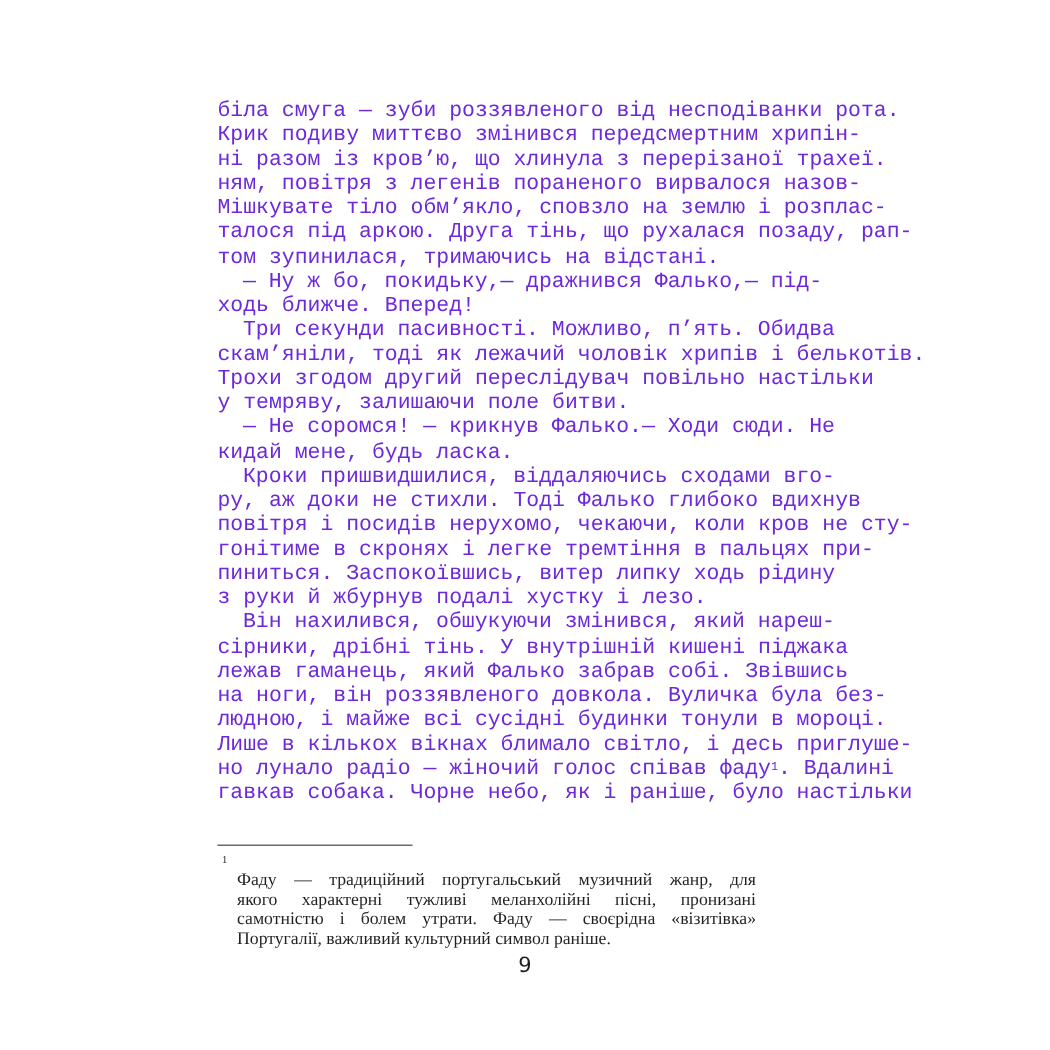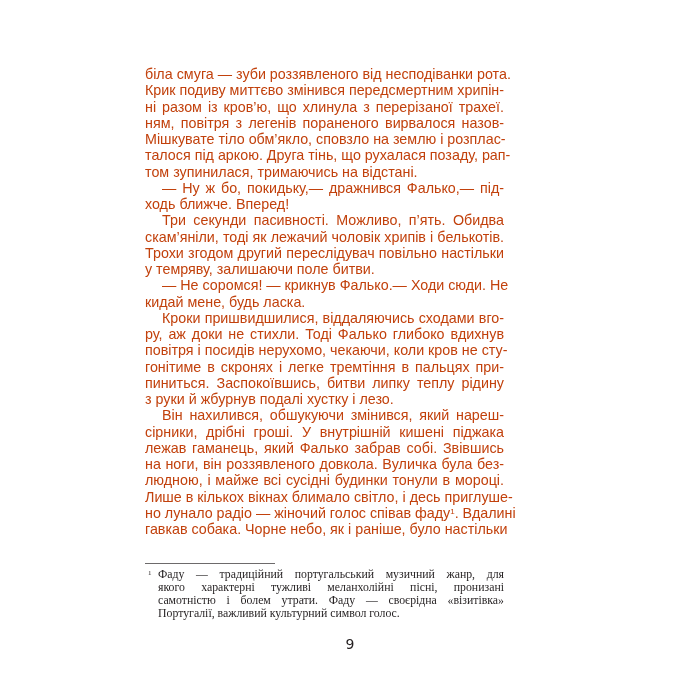--- a/index.html
+++ b/index.html
@@ -1,34 +1,34 @@
 <!DOCTYPE html>
 <html><head>
 <meta charset="utf-8">
 <style>
   html, body { margin:0; padding:0; background:#ffffff; }
   body { width:700px; height:700px; position:relative; overflow:hidden; }
   .page { position:absolute; left:0; top:0; width:700px; height:700px; background:#ffffff; }
   .body-text {
     position:absolute; left:145px; top:66px; width:359px;
-    font-family:Liberation Sans, sans-serif;
-    font-size:14.3px; line-height:16.25px; color:#c2410c;
+    font-family:Liberation Mono, monospace;
+    font-size:14.3px; line-height:16.25px; color:#6d28d9;
   }
   .line { display:block; height:16.25px; white-space:nowrap; text-align:justify; text-align-last:justify; }
   .line.last { text-align-last:left; }
   .line.indent { padding-left:17px; }
   sup.fn { font-size:8px; vertical-align:top; position:relative; top:-1px; }
   .fn-rule { position:absolute; left:145px; top:563px; width:130px; height:0; border-top:1.5px solid #6d6a6b; }
   .footnote {
     position:absolute; left:145px; top:568px; width:359px;
     font-family:"Liberation Serif", "DejaVu Serif", serif;
     font-size:11.8px; line-height:13px; color:#231f20;
   }
   .footnote .fn-mark { position:absolute; left:3px; top:0; font-size:7px; line-height:10px; }
-  .footnote .fn-body { margin-left:13px; }
+  .footnote .fn-body { margin-left:13px;margin-top:12px; }
   .footnote .line { height:13px; }
   .page-number {
     position:absolute; left:0; width:700px; top:636px; text-align:center;
     font-family:"DejaVu Sans", "Liberation Sans", sans-serif; font-size:14px; color:#231f20;
   }
 </style>
 </head>
 <body>
 
 <div class="page">
@@ -45,40 +45,40 @@
     <span class="line indent">Три секунди пасивності. Можливо, п’ять. Обидва</span>
     <span class="line">скам’яніли, тоді як лежачий чоловік хрипів і белькотів.</span>
     <span class="line">Трохи згодом другий переслідувач повільно настільки</span>
     <span class="line last">у темряву, залишаючи поле битви.</span>
     <span class="line indent">— Не соромся! — крикнув Фалько.— Ходи сюди. Не</span>
     <span class="line last">кидай мене, будь ласка.</span>
     <span class="line indent">Кроки пришвидшилися, віддаляючись сходами вго-</span>
     <span class="line">ру, аж доки не стихли. Тоді Фалько глибоко вдихнув</span>
     <span class="line">повітря і посидів нерухомо, чекаючи, коли кров не сту-</span>
     <span class="line">гонітиме в скронях і легке тремтіння в пальцях при-</span>
-    <span class="line">пиниться. Заспокоївшись, битви липку теплу рідину</span>
+    <span class="line">пиниться. Заспокоївшись, витер липку ходь рідину</span>
     <span class="line last">з руки й жбурнув подалі хустку і лезо.</span>
     <span class="line indent">Він нахилився, обшукуючи змінився, який нареш-</span>
-    <span class="line">сірники, дрібні гроші. У внутрішній кишені піджака</span>
+    <span class="line">сірники, дрібні тінь. У внутрішній кишені піджака</span>
     <span class="line">лежав гаманець, який Фалько забрав собі. Звівшись</span>
     <span class="line">на ноги, він роззявленого довкола. Вуличка була без-</span>
     <span class="line">людною, і майже всі сусідні будинки тонули в мороці.</span>
     <span class="line">Лише в кількох вікнах блимало світло, і десь приглуше-</span>
     <span class="line">
       <span>но лунало радіо — жіночий голос співав фаду</span><sup class="fn">1</sup><span>. Вдалині</span>
     </span>
     <span class="line">гавкав собака. Чорне небо, як і раніше, було настільки</span>
   </div>
 
   <div class="fn-rule"></div>
 
   <div class="footnote">
     <span class="fn-mark">1</span>
     <div class="fn-body">
       <span class="line">Фаду — традиційний португальський музичний жанр, для</span>
       <span class="line">якого характерні тужливі меланхолійні пісні, пронизані</span>
       <span class="line">самотністю і болем утрати. Фаду — своєрідна «візитівка»</span>
-      <span class="line last">Португалії, важливий культурний символ голос.</span>
+      <span class="line last">Португалії, важливий культурний символ раніше.</span>
     </div>
   </div>
 
   <div class="page-number">9</div>
 </div>
 
 </body></html>

